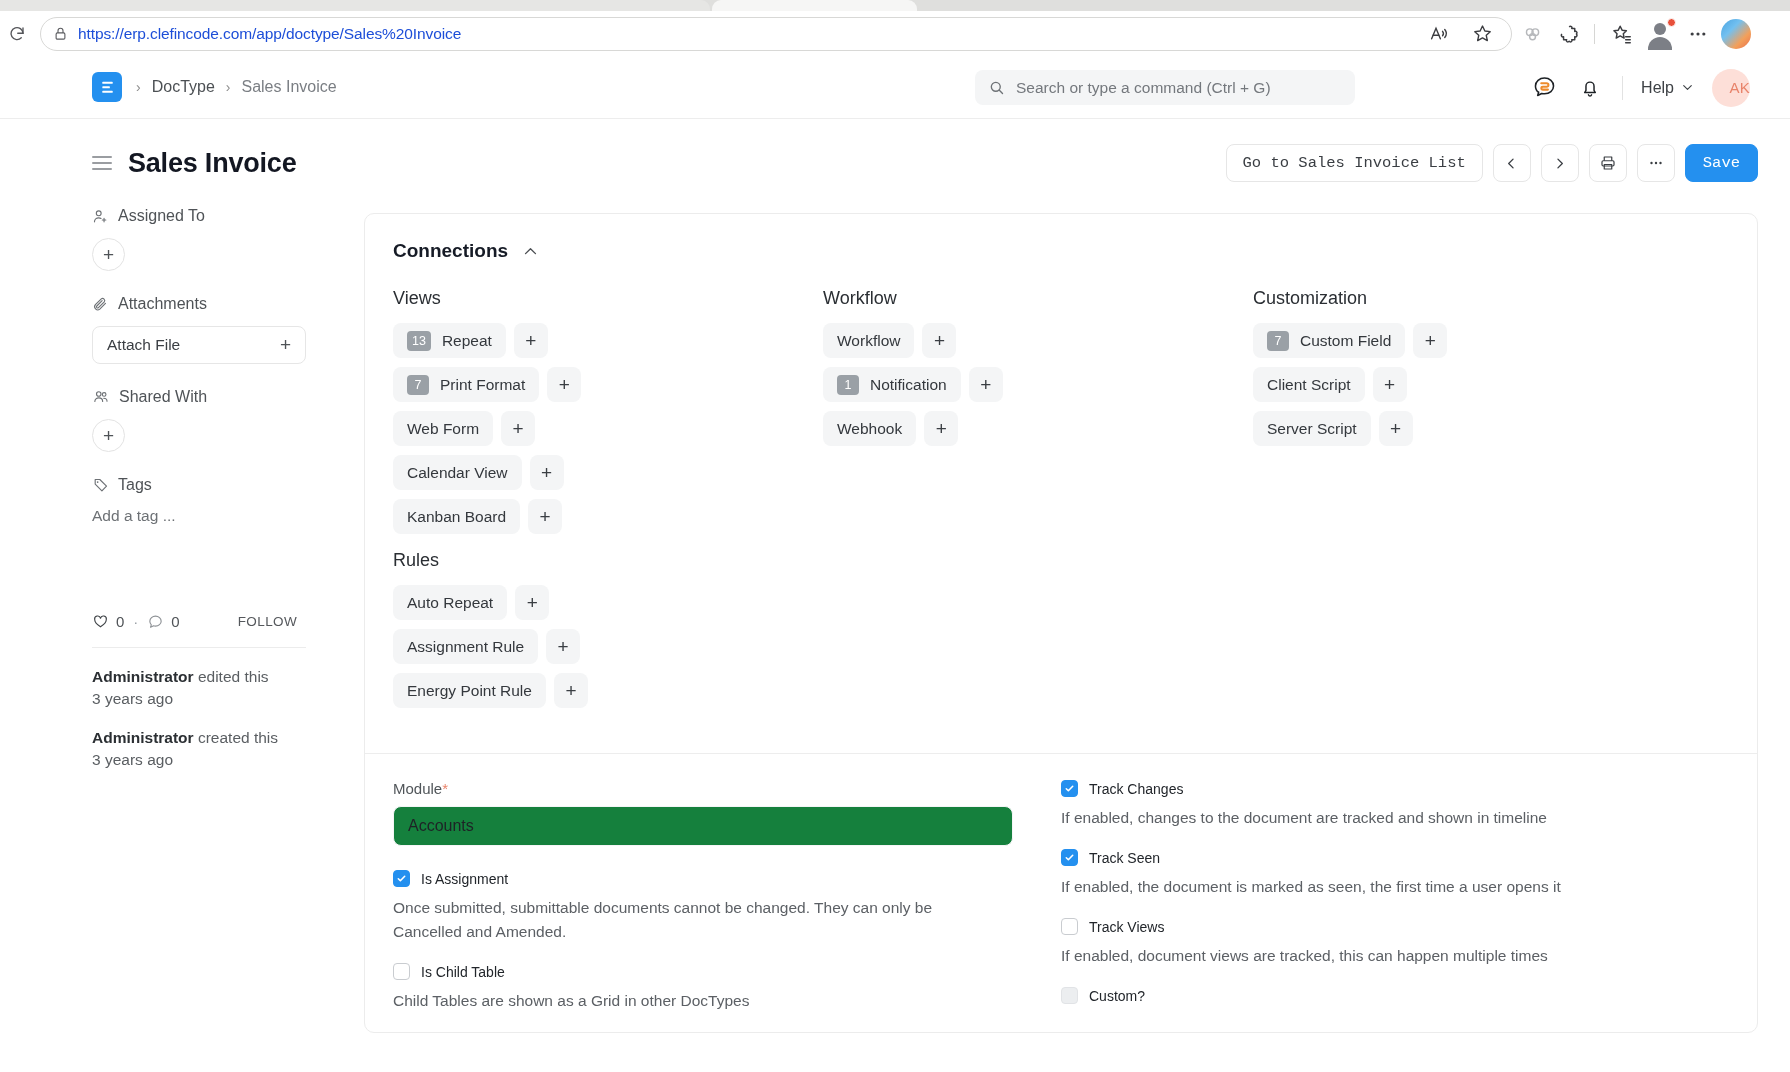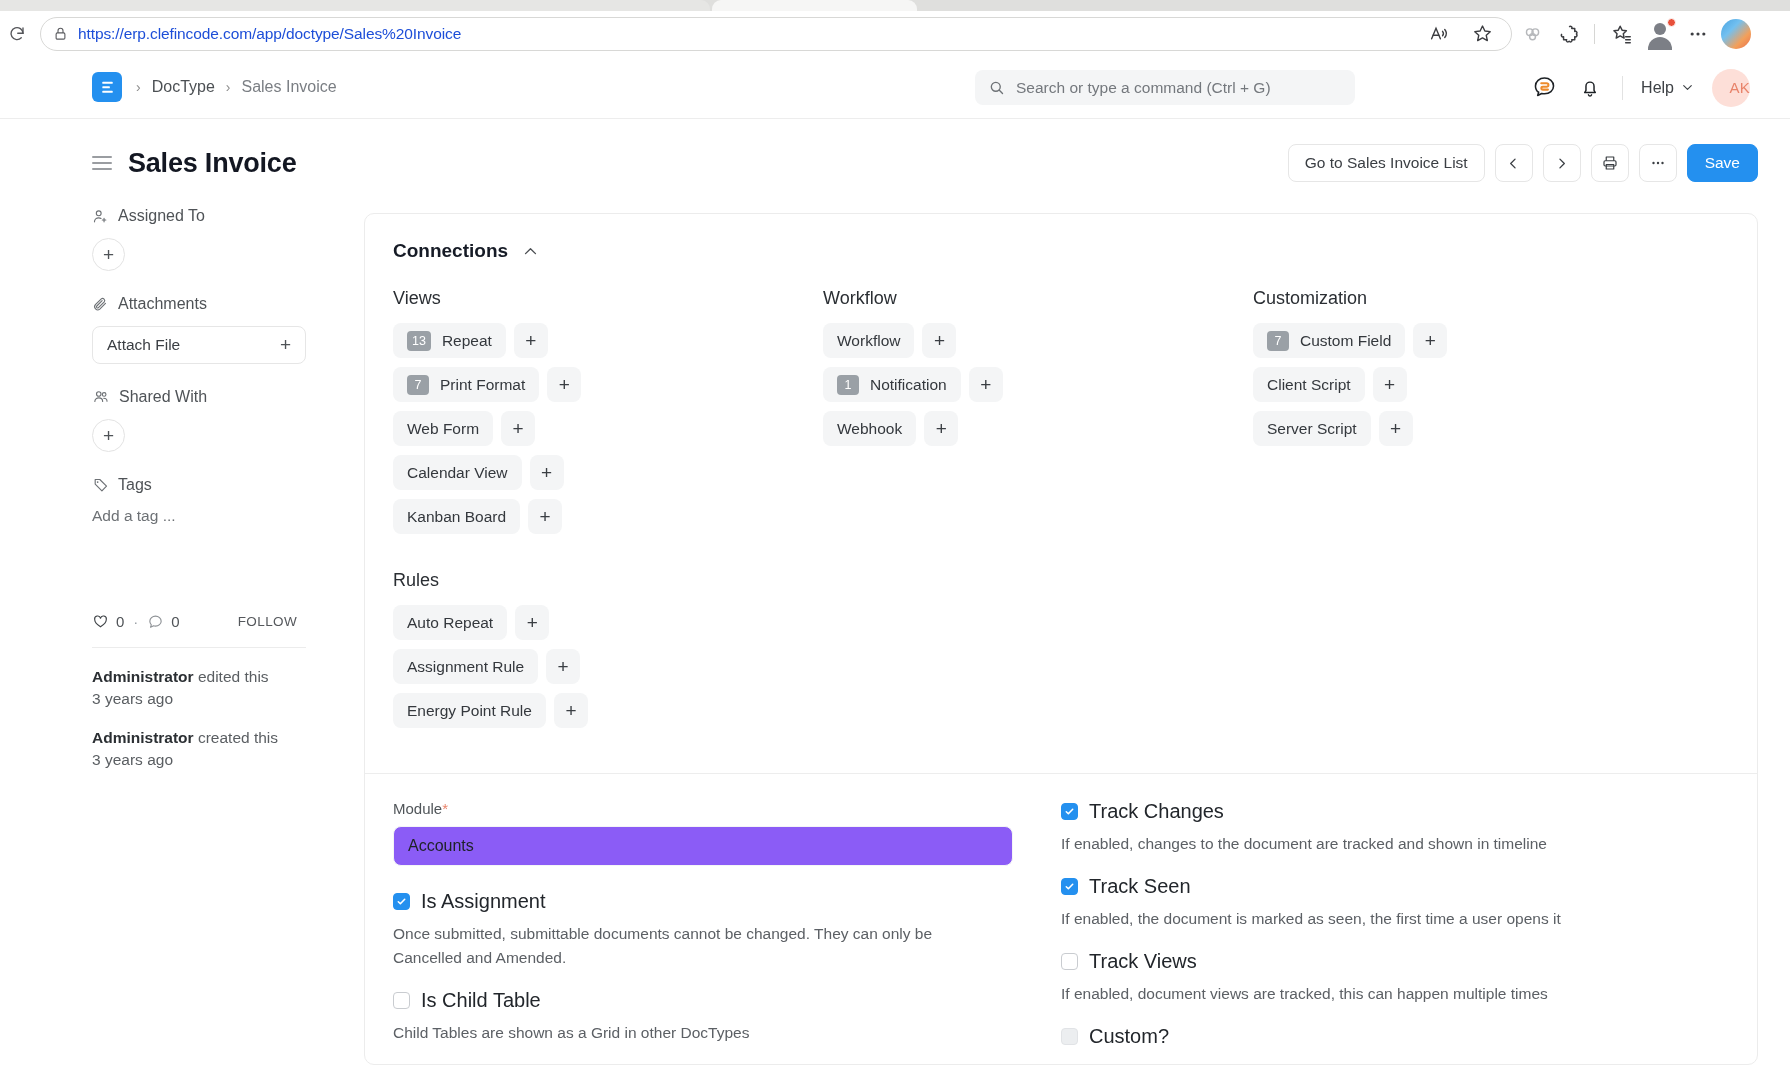--- a/index.html
+++ b/index.html
@@ -93,21 +93,21 @@
     position: relative; height: 88px; display:flex; align-items:center;
     padding: 0 32px 0 92px;
   }
   .hamburger { display:flex; flex-direction:column; gap:4px; width:20px; margin-right: 16px; }
   .hamburger span { display:block; height:2px; background:#9a9da1; border-radius:1px; }
   .page-title { font-size: 27px; font-weight: bold; color: #131722; letter-spacing:-0.2px; }
   .head-actions { position:absolute; right: 32px; display:flex; align-items:center; gap: 10px; }
   .btn {
     height: 38px; border-radius: 8px; background:#ffffff; border:1px solid #e6e6e6;
     display:flex; align-items:center; justify-content:center; padding: 0 16px;
-    font-size: 15.5px; color:#3a3e43;
+    font-size: 15.5px; color:#3a3e43;font-family:Liberation Mono, monospace;
   }
   .btn.square { width: 38px; padding: 0; }
   .btn.primary { background:#2490EF; border-color:#2490EF; color:#fff; padding: 0 17px; }
 
   
   .body-row { display: flex; padding: 0 32px 0 92px; }
   .sidebar { width: 272px; flex: 0 0 272px; padding-right: 20px; }
   .content { flex: 1; }
 
   .side-sec { margin-bottom: 24px; }
@@ -157,42 +157,42 @@
   .count {
     min-width: 22px; height: 20px; border-radius: 4px; background:#9aa0a6;
     color:#fff; font-size: 12.5px; display:flex; align-items:center; justify-content:center;
     padding: 0 5px;
   }
   .pill-add {
     width: 34px; height: 35px; background:#f4f5f6; border-radius: 8px;
     display:flex; align-items:center; justify-content:center; color:#3a3e43;
     font-size: 19px; line-height: 1;
   }
-  .rules-block { margin-top: 36px; }
+  .rules-block { margin-top: 16px; }
 
   .card-divider { height:1px; background:#ededed; }
 
   
   .form-area { display:flex; padding: 26px 28px 0 28px; }
   .form-col { width: 50%; padding-right: 48px; }
   .field-label { font-size: 15px; color:#505559; margin-bottom: 9px; }
   .field-label .req { color:#e8836a; }
   .field-input {
-    height: 40px; background:#8b5cf6; border-radius: 8px; border: 1px solid #f4f5f6;
+    height: 40px; background:#15803d; border-radius: 8px; border: 1px solid #f4f5f6;
     display:flex; align-items:center; padding: 0 14px; font-size: 16px; color:#1e2226;
     margin-bottom: 24px;
   }
   .cb-row { display:flex; align-items:center; gap: 11px; margin-bottom: 9px; }
   .cb {
     width: 17px; height: 17px; border-radius: 4px; border: 1px solid #c9ccd0;
     background: #fff; flex: 0 0 17px; display:flex; align-items:center; justify-content:center;
   }
   .cb.checked { background:#2490EF; border-color:#2490EF; }
   .cb.disabled { background:#eceef0; border-color:#e1e3e6; }
-  .cb-label { font-size: 20px; color:#22262b; }
+  .cb-label { font-size: 14px; color:#22262b; }
   .cb-desc { font-size: 15.5px; color:#5c6065; line-height: 1.55; margin-bottom: 19px; max-width: 560px; }
 </style>
 </head>
 <body>
 
 <div class="browser-chrome">
   <div class="tabstrip">
     <div class="tab-a"></div>
     <div class="tab-active"></div>
     <div class="tab-rest"></div>

